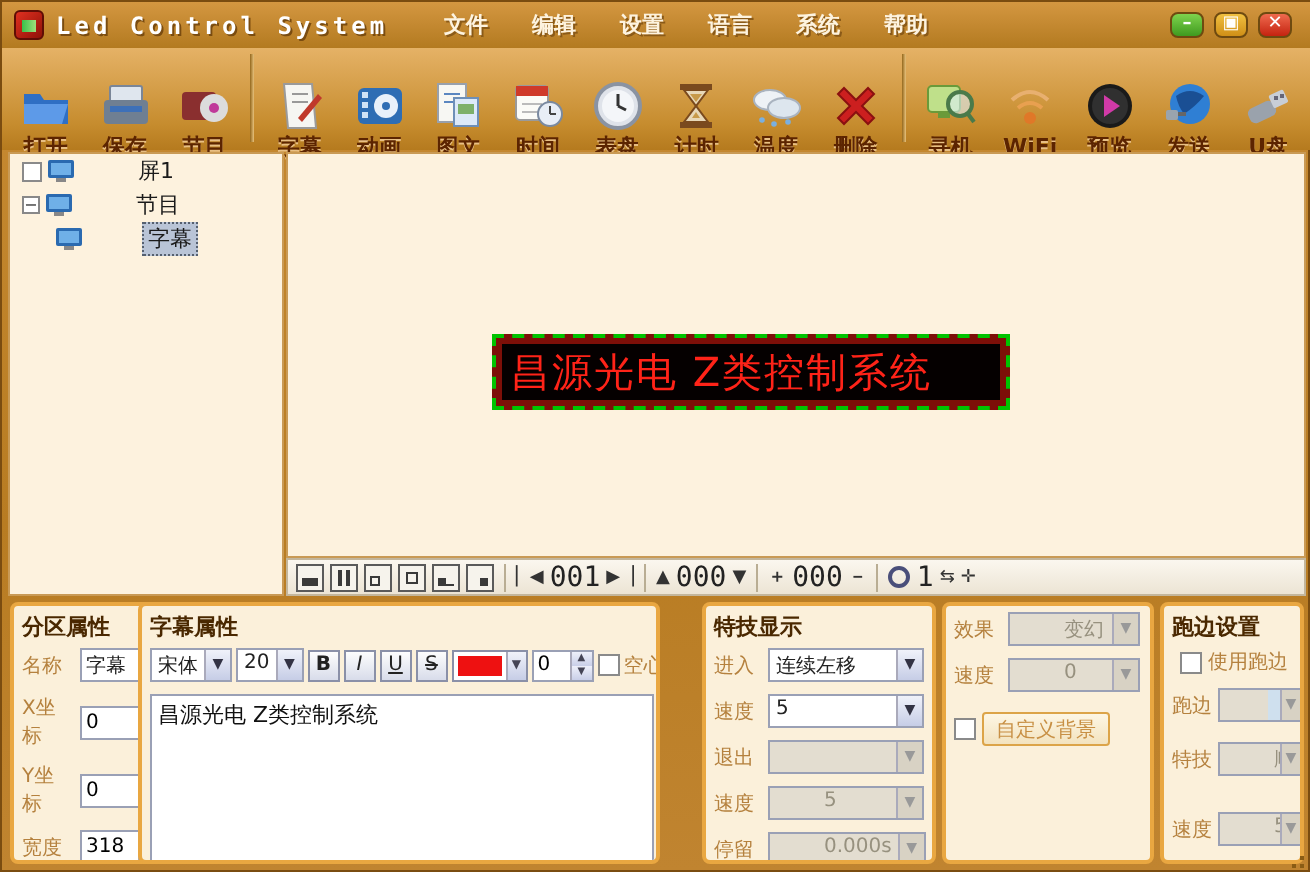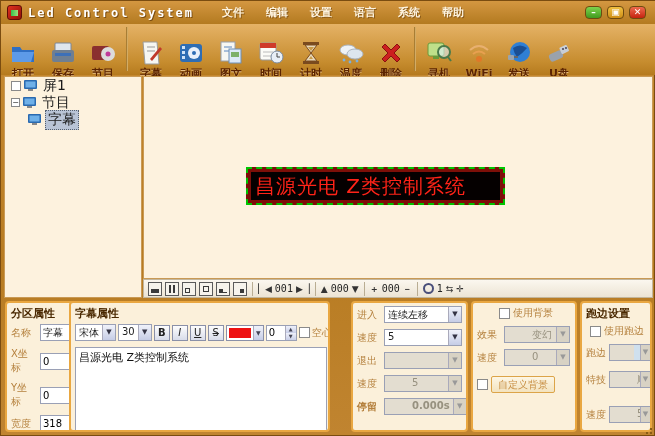--- a/index.html
+++ b/index.html
@@ -42,21 +42,21 @@
 
   
   .workspace { position:absolute; left:3px; top:75px; width:649px; height:222px; }
   .tree-panel { position:absolute; left:0; top:0; width:138px; height:222px;
     background:#fdf2de; border:1px solid #c99a55; }
   .tree-row { display:flex; align-items:center; gap:3px; padding:2px 2px 2px 6px; height:17px; }
   .tree-indent { width:14px; flex:0 0 auto; }
   .tree-check { width:10px; height:10px; background:#fff; border:1px solid #8a8a8a; flex:0 0 auto; }
   .tree-expander { width:9px; height:9px; background:#fff; border:1px solid #888;
     font-size:8px; line-height:7px; text-align:center; color:#333; flex:0 0 auto; }
-  .tree-label { color:#1a1a1a; font-size:14px; padding:0 2px; }
+  .tree-label { color:#1a1a1a; font-size:11px; padding:0 2px;margin-left:26px; }
   .tree-label.selected { background:#b9c4d6; border:1px dotted #55606f; }
 
   .canvas { position:absolute; left:139px; top:0; width:510px; height:203px;
     background:#fdf2de; border:1px solid #c99a55; }
 
   .led-box { position:absolute; left:102px; top:90px; width:259px; height:38px;
     background:#7d0f08; border:2px dashed #00c400; padding:3px; }
   .led-screen { width:100%; height:100%; background:#050000; display:flex;
     align-items:center; padding-left:4px; overflow:hidden; }
   .led-text { color:#ff2318; font-size:20px; letter-spacing:1px; white-space:nowrap;
@@ -64,21 +64,21 @@
 
   
   .preview-strip { position:absolute; left:139px; top:203px; width:510px; height:19px;
     background:linear-gradient(180deg,#fbf7ef,#ece4d4); border:1px solid #c3b69c;
     display:flex; align-items:center; gap:3px; padding:0 4px; }
   .layout-btn { width:14px; height:14px; background:#f6f3ec; border:1px solid #5a5a5a;
     position:relative; flex:0 0 auto; }
   .layout-btn > div { position:absolute; background:#3a3a3a; }
   .pv-sep { width:1px; height:14px; background:#b9ad93; margin:0 2px; flex:0 0 auto; }
   .pv-glyph { color:#333; font-size:9px; line-height:14px; flex:0 0 auto; }
-  .pv-num { color:#222; font-size:10px; font-family:"DejaVu Sans Mono",monospace; flex:0 0 auto; }
+  .pv-num { color:#222; font-size:14px; font-family:"DejaVu Sans Mono",monospace; flex:0 0 auto; }
   .pv-circle { width:11px; height:11px; border:2px solid #4a4f7a; border-radius:50%; flex:0 0 auto; }
   .pv-bar { font-weight:bold; }
 
   
   .gbox { position:absolute; top:300px; height:131px; background:#fbf0da;
     border:2px solid #e9a741; border-radius:4px; padding:3px 4px; overflow:hidden; }
   .gbox-title { font-weight:bold; color:#4a2800; font-size:11px; margin-bottom:3px; }
   .frow { display:flex; align-items:center; gap:3px; margin-bottom:6px; }
   .flabel { color:#b5813e; font-size:10px; flex:0 0 auto; }
   .tinput { height:17px; background:#fff; border:1px solid #9aa0b5; font-size:10px;
@@ -223,20 +223,31 @@
             <circle cx="20" cy="18" r="6" fill="#e8eef6" stroke="#7a8aa0"></circle>
             <line x1="20" y1="18" x2="20" y2="14" stroke="#444"></line>
             <line x1="20" y1="18" x2="23" y2="18" stroke="#444"></line>
           </svg>
         </span>
       <span class="tlabel">时间</span>
     </div>
     <div class="tbtn">
       <span class="ticon">
           <svg width="28" height="28">
+            <circle cx="14" cy="14" r="11" fill="#dfe3ea" stroke="#8a93a2" stroke-width="2"></circle>
+            <circle cx="14" cy="14" r="8" fill="#f4f6f9"></circle>
+            <line x1="14" y1="14" x2="14" y2="8" stroke="#333" stroke-width="1.5"></line>
+            <line x1="14" y1="14" x2="18" y2="16" stroke="#333" stroke-width="1.5"></line>
+          </svg>
+        </span>
+      <span class="tlabel">表盘</span>
+    </div>
+    <div class="tbtn">
+      <span class="ticon">
+          <svg width="28" height="28">
             <rect x="6" y="3" width="16" height="3" fill="#7a4a1e"></rect>
             <rect x="6" y="22" width="16" height="3" fill="#7a4a1e"></rect>
             <path d="M8 6 L20 6 L14 14 Z" fill="#e8d8b8" stroke="#7a4a1e"></path>
             <path d="M8 22 L20 22 L14 14 Z" fill="#e8d8b8" stroke="#7a4a1e"></path>
             <path d="M11 8 L17 8 L14 12 Z" fill="#c89a4a"></path>
             <path d="M12 20 L16 20 L14 17 Z" fill="#c89a4a"></path>
           </svg>
         </span>
       <span class="tlabel">计时</span>
     </div>
@@ -274,20 +285,30 @@
     </div>
     <div class="tbtn">
       <span class="ticon">
           <svg width="28" height="28">
             <circle cx="14" cy="20" r="3" fill="#e07828"></circle>
             <path d="M8 15 Q14 10 20 15" stroke="#e8a050" stroke-width="2" fill="none"></path>
             <path d="M5 11 Q14 3 23 11" stroke="#e8b070" stroke-width="2" fill="none"></path>
           </svg>
         </span>
       <span class="tlabel">WiFi</span>
+    </div>
+    <div class="tbtn">
+      <span class="ticon">
+          <svg width="28" height="28">
+            <circle cx="14" cy="14" r="11" fill="#1a1a1a"></circle>
+            <circle cx="14" cy="14" r="9" fill="#303030"></circle>
+            <path d="M19 14 L11 8.5 L11 19.5 Z" fill="#d13aa8"></path>
+          </svg>
+        </span>
+      <span class="tlabel">预览</span>
     </div>
     <div class="tbtn">
       <span class="ticon">
           <svg width="28" height="28">
             <circle cx="15" cy="13" r="10" fill="#2f7fd4"></circle>
             <path d="M8 9 Q15 4 22 9 Q18 14 12 18 Q9 14 8 9" fill="#1a4f94"></path>
             <rect x="3" y="16" width="6" height="5" rx="1" fill="#9aa4ae"></rect>
             <line x1="9" y1="18" x2="13" y2="18" stroke="#666" stroke-width="2"></line>
           </svg>
         </span>
@@ -427,21 +448,21 @@
   </div>
 
   <div class="gbox" style="left:68px; width:261px;">
     <div class="gbox-title">字幕属性</div>
     <div class="frow" style="gap:2px;">
       <div class="combo" style="width:72px;">
         <span class="val">宋体</span>
           <span class="drop">▼</span>
       </div>
       <div class="combo" style="width:40px;">
-        <span class="val">30</span>
+        <span class="val">20</span>
           <span class="drop">▼</span>
       </div>
       <div class="style-btn" style="font-weight:bold;">B</div>
       <div class="style-btn" style="font-style:italic;">I</div>
       <div class="style-btn" style="text-decoration:underline;">U</div>
       <div class="style-btn" style="text-decoration:line-through;">S</div>
       <div class="swatch-wrap">
         <div class="swatch"></div>
         <div class="swatch-drop">▼</div>
       </div>
@@ -452,20 +473,21 @@
             <div>▼</div>
           </div>
         </div>
       <span class="chk"></span>
       <span class="chk-label" style="white-space:nowrap;">空心</span>
     </div>
     <textarea class="subtitle-text" style="">昌源光电 Z类控制系统</textarea>
   </div>
 
   <div class="gbox" style="left:350px; width:117px;">
+    <div class="gbox-title">特技显示</div>
     <div class="frow">
       <span class="flabel" style="width:24px;">进入</span>
       <div class="combo" style="width:78px;">
           <span class="val">连续左移</span>
           <span class="drop">▼</span>
         </div>
     </div>
     <div class="frow">
       <span class="flabel" style="width:24px;">速度</span>
       <div class="combo" style="width:78px;">
@@ -480,34 +502,30 @@
           <span class="drop">▼</span>
         </div>
     </div>
     <div class="frow">
       <span class="flabel" style="width:24px;">速度</span>
       <div class="combo disabled" style="width:78px;">
           <span class="val">5</span>
           <span class="drop">▼</span>
         </div>
     </div>
-    <div class="frow" style="margin-bottom:0;font-weight:bold;">
+    <div class="frow" style="margin-bottom:0;">
       <span class="flabel" style="width:24px;">停留</span>
       <div class="combo disabled" style="width:98px;">
           <span class="val">0.000s</span>
           <span class="drop">▼</span>
         </div>
     </div>
   </div>
 
   <div class="gbox" style="left:470px; width:106px;">
-    <div class="frow" style="padding-left:22px;">
-      <span class="chk"></span>
-      <span class="chk-label">使用背景</span>
-    </div>
     <div class="frow">
       <span class="flabel" style="width:24px;">效果</span>
       <div class="combo disabled" style="width:66px;">
           <span class="val">变幻</span>
           <span class="drop">▼</span>
         </div>
     </div>
     <div class="frow">
       <span class="flabel" style="width:24px;">速度</span>
       <div class="combo disabled" style="width:66px;">

